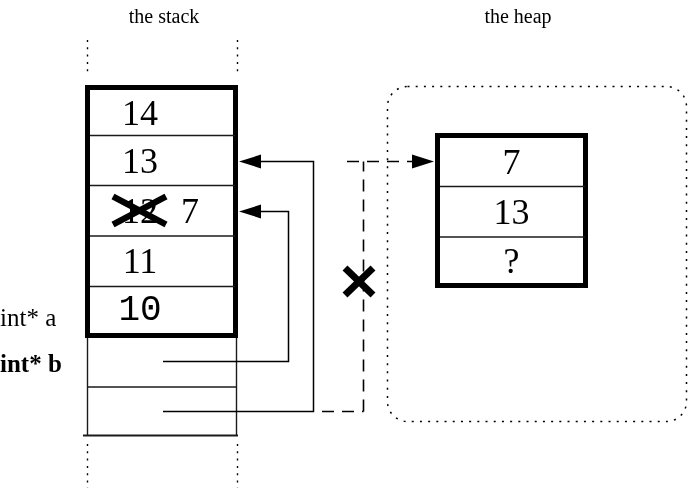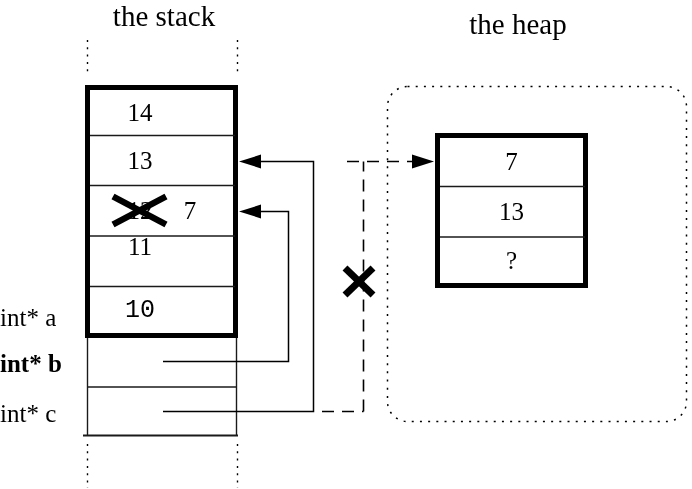--- a/index.html
+++ b/index.html
@@ -1,43 +1,42 @@
 <!DOCTYPE html>
 <html><head>
 <meta charset="utf-8">
 <style>
   html,body{margin:0;padding:0;background:#fff;}
   #canvas{
     position:relative;width:692px;height:489px;background:#fff;
     font-family:"Liberation Serif","DejaVu Serif",serif;color:#000;overflow:hidden;
   }
   .abs{position:absolute;}
-  .title{font-size:29px;line-height:32px;white-space:nowrap;transform:translateX(-50%);top:0;}
-  .cellval{font-size:25px;line-height:30px;text-align:center;z-index:1;}
+  .title{font-size:20px;line-height:32px;white-space:nowrap;transform:translateX(-50%);top:0;}
+  .cellval{font-size:36px;line-height:30px;text-align:center;z-index:1;}
   .ptrlabel{font-size:25px;line-height:30px;width:63px;left:0;z-index:1;white-space:nowrap;}
   svg.overlay{position:absolute;left:0;top:0;z-index:2;pointer-events:none;}
 </style>
 </head>
 <body>
 
 <div id="canvas">
 
   <div class="abs title" style="left:164px;">the stack</div>
-  <div class="abs title" style="left:518px;margin-top:8px;">the heap</div>
+  <div class="abs title" style="left:518px;">the heap</div>
 
   <div class="abs cellval" style="left:90px;top:98px;width:100px;">14</div>
   <div class="abs cellval" style="left:90px;top:146px;width:100px;">13</div>
   <div class="abs cellval" style="left:90px;top:196px;width:100px;">12</div>
   <div class="abs cellval" style="left:177px;top:196px;width:26px;">7</div>
-  <div class="abs cellval" style="left:90px;top:232px;width:100px;">11</div>
+  <div class="abs cellval" style="left:90px;top:246px;width:100px;">11</div>
   <div class="abs cellval" style="left:90px;top:296px;width:100px;font-family:Liberation Mono, monospace;">10</div>
 
   <div class="abs ptrlabel" style="top:303px;">int* a</div>
   <div class="abs ptrlabel" style="top:349px;font-weight:bold;">int* b</div>
-  <div class="abs ptrlabel" style="top:399px;">int* c</div>
 
   <div class="abs cellval" style="left:440px;top:147px;width:143px;">7</div>
   <div class="abs cellval" style="left:440px;top:197px;width:143px;">13</div>
   <div class="abs cellval" style="left:440px;top:246px;width:143px;">?</div>
 
   <svg class="overlay" width="692" height="489" viewBox="0 0 692 489">
 
     <line x1="87.5" y1="40" x2="87.5" y2="75" stroke="#000" stroke-width="1.4" stroke-dasharray="2 5.3"></line>
     <line x1="237.5" y1="40" x2="237.5" y2="75" stroke="#000" stroke-width="1.4" stroke-dasharray="2 5.3"></line>
     <line x1="87.5" y1="444" x2="87.5" y2="488" stroke="#000" stroke-width="1.4" stroke-dasharray="2 5.3"></line>

